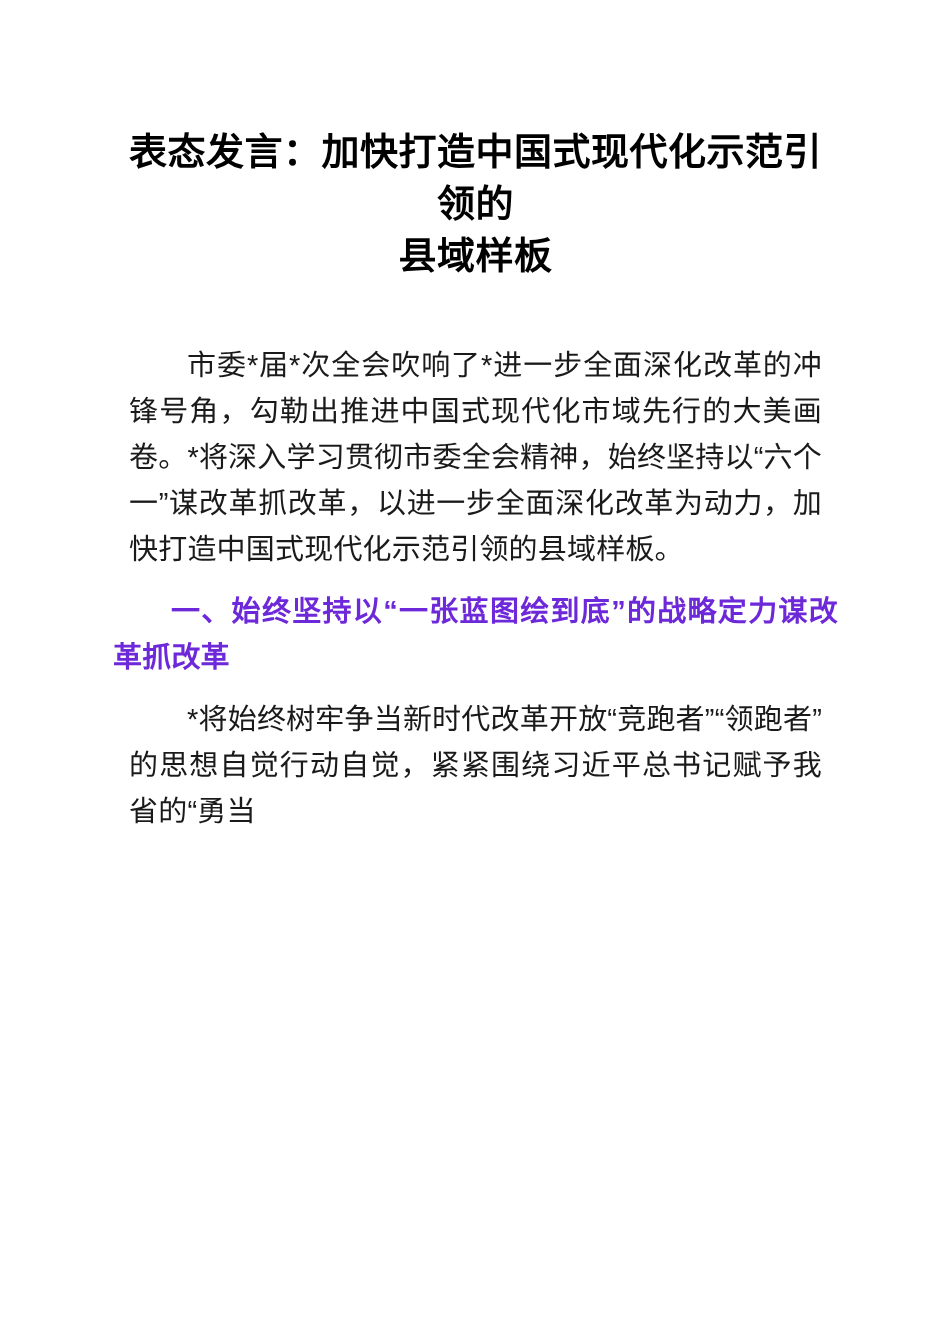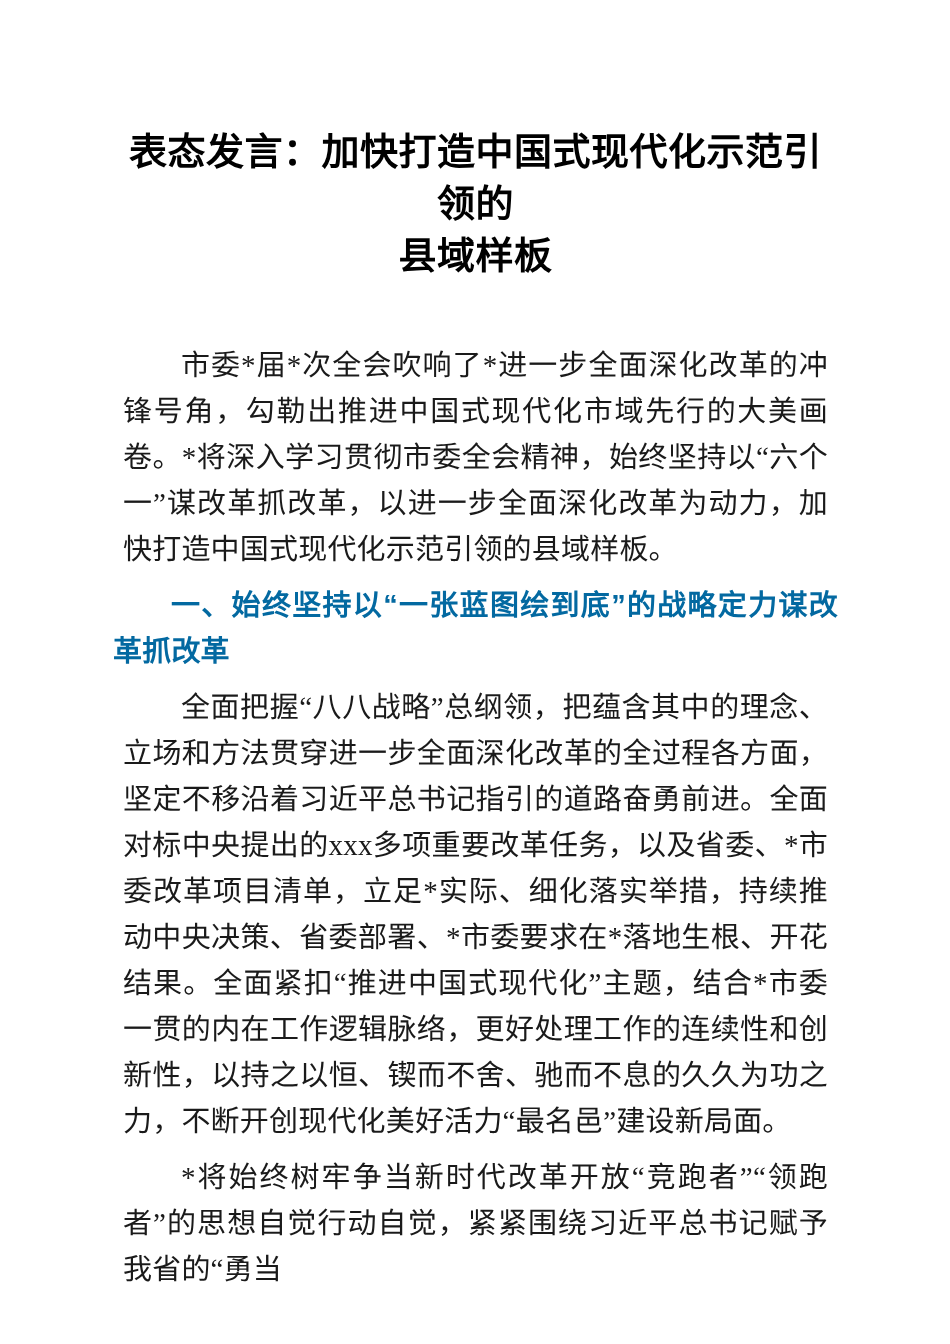--- a/index.html
+++ b/index.html
@@ -35,43 +35,43 @@
     color: #000000;
     text-align: center;
     margin: 0;
     padding-top: 126px;
     letter-spacing: 0.5px;
     white-space: pre-line;
   }
 
   
   .body-para {
-    font-family: Liberation Serif, serif;
+    font-family: Liberation Sans, sans-serif;
     font-size: 29px;
     line-height: 46px;
     color: #1a1a1a;
     text-align: justify;
     text-justify: inter-character;
-    margin: 10px;
+    margin: 16px;
     text-indent: 58px;
     letter-spacing: 0.2px;
     word-break: break-all;
   }
 
   .para-first {
     margin-top: 60px;
   }
 
   
   .section-heading {
     font-family: "Liberation Sans", "DejaVu Sans", sans-serif;
     font-weight: 700;
     font-size: 29px;
     line-height: 46px;
-    color: #0369a1;
+    color: #6d28d9;
     text-align: justify;
     text-justify: inter-character;
     margin: 0;
     text-indent: 58px;
     letter-spacing: 0.2px;
     word-break: break-all;
   }
 </style>
 </head>
 <body>
@@ -79,19 +79,18 @@
 <div class="page">
   <div class="content">
 
     <h1 class="doc-title">表态发言：加快打造中国式现代化示范引领的
 县域样板</h1>
 
     <p class="body-para para-first">市委*届*次全会吹响了*进一步全面深化改革的冲锋号角，勾勒出推进中国式现代化市域先行的大美画卷。*将深入学习贯彻市委全会精神，始终坚持以“六个一”谋改革抓改革，以进一步全面深化改革为动力，加快打造中国式现代化示范引领的县域样板。</p>
 
     <h2 class="section-heading">一、始终坚持以“一张蓝图绘到底”的战略定力谋改革抓改革</h2>
 
-    <p class="body-para">全面把握“八八战略”总纲领，把蕴含其中的理念、立场和方法贯穿进一步全面深化改革的全过程各方面，坚定不移沿着习近平总书记指引的道路奋勇前进。全面对标中央提出的xxx多项重要改革任务，以及省委、*市委改革项目清单，立足*实际、细化落实举措，持续推动中央决策、省委部署、*市委要求在*落地生根、开花结果。全面紧扣“推进中国式现代化”主题，结合*市委一贯的内在工作逻辑脉络，更好处理工作的连续性和创新性，以持之以恒、锲而不舍、驰而不息的久久为功之力，不断开创现代化美好活力“最名邑”建设新局面。</p>
 
 
     <p class="body-para">*将始终树牢争当新时代改革开放“竞跑者”“领跑者”的思想自觉行动自觉，紧紧围绕习近平总书记赋予我省的“勇当</p>
 
   </div>
 </div>
 
 </body></html>

